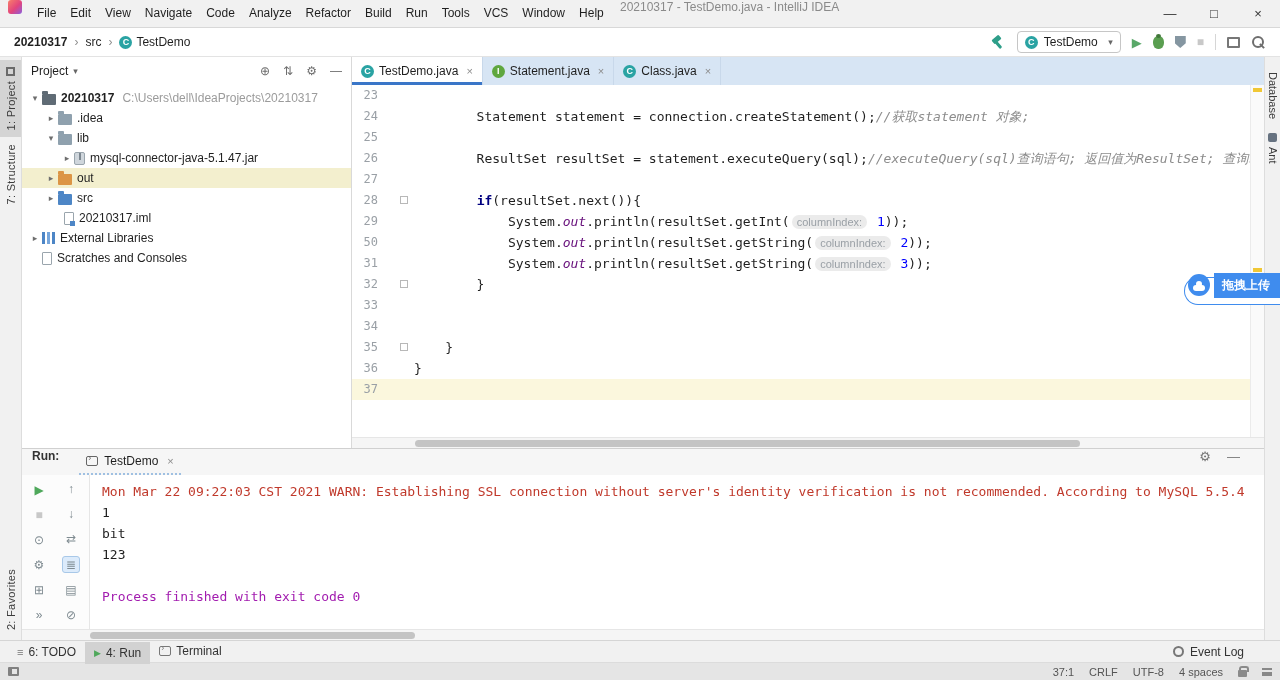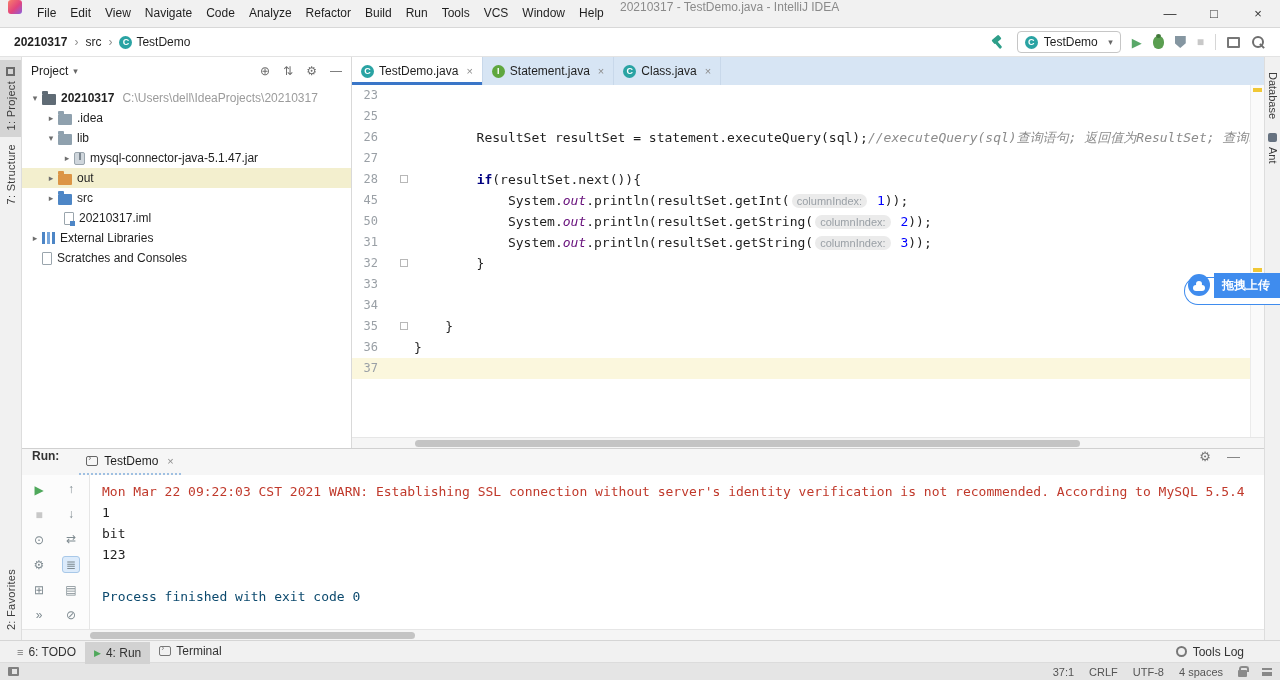--- a/index.html
+++ b/index.html
@@ -113,21 +113,21 @@
 .termico::before{content:"›";position:absolute;left:1px;top:-4px;font-size:9px;color:#666}
 .run-hicons{margin-left:auto;display:flex;gap:16px;color:#777;font-size:13px;padding-right:14px}
 .run-body{flex:1;display:flex;min-height:0}
 .run-tools{width:68px;border-right:1px solid #e6e6e6;display:flex;gap:6px;padding:6px 4px;background:#fcfcfc;flex:none}
 .rcol{display:flex;flex-direction:column;gap:8px;width:26px;align-items:center}
 .ricon{width:18px;height:18px;display:flex;align-items:center;justify-content:center;font-size:12px}
 .ricon.active{background:#dcebfb;border:1px solid #a8c8e8;border-radius:3px}
 .console{flex:1;overflow:hidden;padding:6px 0 0 12px;font-family:"DejaVu Sans Mono","Liberation Mono",monospace;font-size:13px}
 .con-line{height:21px;line-height:21px;white-space:pre;overflow:hidden}
 .con-line.error{color:#c0392b}
-.con-line.system{color:#0c4a6e}
+.con-line.system{color:#a21caf}
 
 
 .bottombar{height:22px;background:#f1f1f1;border-top:1px solid #d5d5d5;display:flex;align-items:center;padding:0 8px}
 .tool-btn{display:inline-flex;align-items:center;gap:5px;padding:0 9px;height:22px;color:#333}
 .tool-btn.active{background:#d2d2d2}
 .bico-todo{color:#777;font-size:11px}
 .bico-run{color:#4fa85b;font-size:9px}
 .bico-terminal{width:12px;height:10px;border:1px solid #777;border-radius:2px;position:relative}
 .bico-terminal::before{content:"›";position:absolute;left:1px;top:-4px;font-size:9px;color:#777}
 .event-log{margin-left:auto;display:flex;align-items:center;gap:6px;color:#333;padding-right:28px}
@@ -307,20 +307,25 @@
             </div>
           </div>
         <div class="editor-body">
           <div id="code">
               <div class="cline">
                 <span class="gut">23</span>
                 <span class="foldcol"></span>
                 <span class="ctext"></span>
               </div>
               <div class="cline">
+                <span class="gut">24</span>
+                <span class="foldcol"></span>
+                <span class="ctext"><span class="tk plain">        Statement statement = connection.createStatement();</span><span class="tk cmt">//获取statement 对象;</span></span>
+              </div>
+              <div class="cline">
                 <span class="gut">25</span>
                 <span class="foldcol"></span>
                 <span class="ctext"></span>
               </div>
               <div class="cline">
                 <span class="gut">26</span>
                 <span class="foldcol"></span>
                 <span class="ctext"><span class="tk plain">        ResultSet resultSet = statement.executeQuery(sql);</span><span class="tk cmt">//executeQuery(sql)查询语句; 返回值为ResultSet; 查询时</span></span>
               </div>
               <div class="cline">
@@ -329,21 +334,21 @@
                 <span class="ctext"></span>
               </div>
               <div class="cline">
                 <span class="gut">28</span>
                 <span class="foldcol">
                   <span class="fold"></span>
                 </span>
                 <span class="ctext"><span class="tk plain">        </span><span class="tk kw">if</span><span class="tk plain">(resultSet.next()){</span></span>
               </div>
               <div class="cline">
-                <span class="gut">45</span>
+                <span class="gut">29</span>
                 <span class="foldcol"></span>
                 <span class="ctext"><span class="tk plain">            System.</span><span class="tk field">out</span><span class="tk plain">.println(resultSet.getInt(</span><span class="tk hint">columnIndex:</span><span class="tk plain"> </span><span class="tk num">1</span><span class="tk plain">));</span></span>
               </div>
               <div class="cline">
                 <span class="gut">50</span>
                 <span class="foldcol"></span>
                 <span class="ctext"><span class="tk plain">            System.</span><span class="tk field">out</span><span class="tk plain">.println(resultSet.getString(</span><span class="tk hint">columnIndex:</span><span class="tk plain"> </span><span class="tk num">2</span><span class="tk plain">));</span></span>
               </div>
               <div class="cline">
                 <span class="gut">31</span>
@@ -462,21 +467,21 @@
         <span>6: TODO</span>
       </span><span class="tool-btn active">
         <span class="bico-run">▶</span>
         <span>4: Run</span>
       </span><span class="tool-btn">
         <span class="bico-terminal"></span>
         <span>Terminal</span>
       </span></span>
   <span class="event-log">
     <span class="elog-ico"></span>
-    <span>Tools Log</span>
+    <span>Event Log</span>
   </span>
 </div>
 
 <div class="statusbar">
   <span class="winbox"></span>
   <span class="sb-right">
     <span>37:1</span>
     <span>CRLF</span>
     <span>UTF-8</span>
     <span>4 spaces</span>

